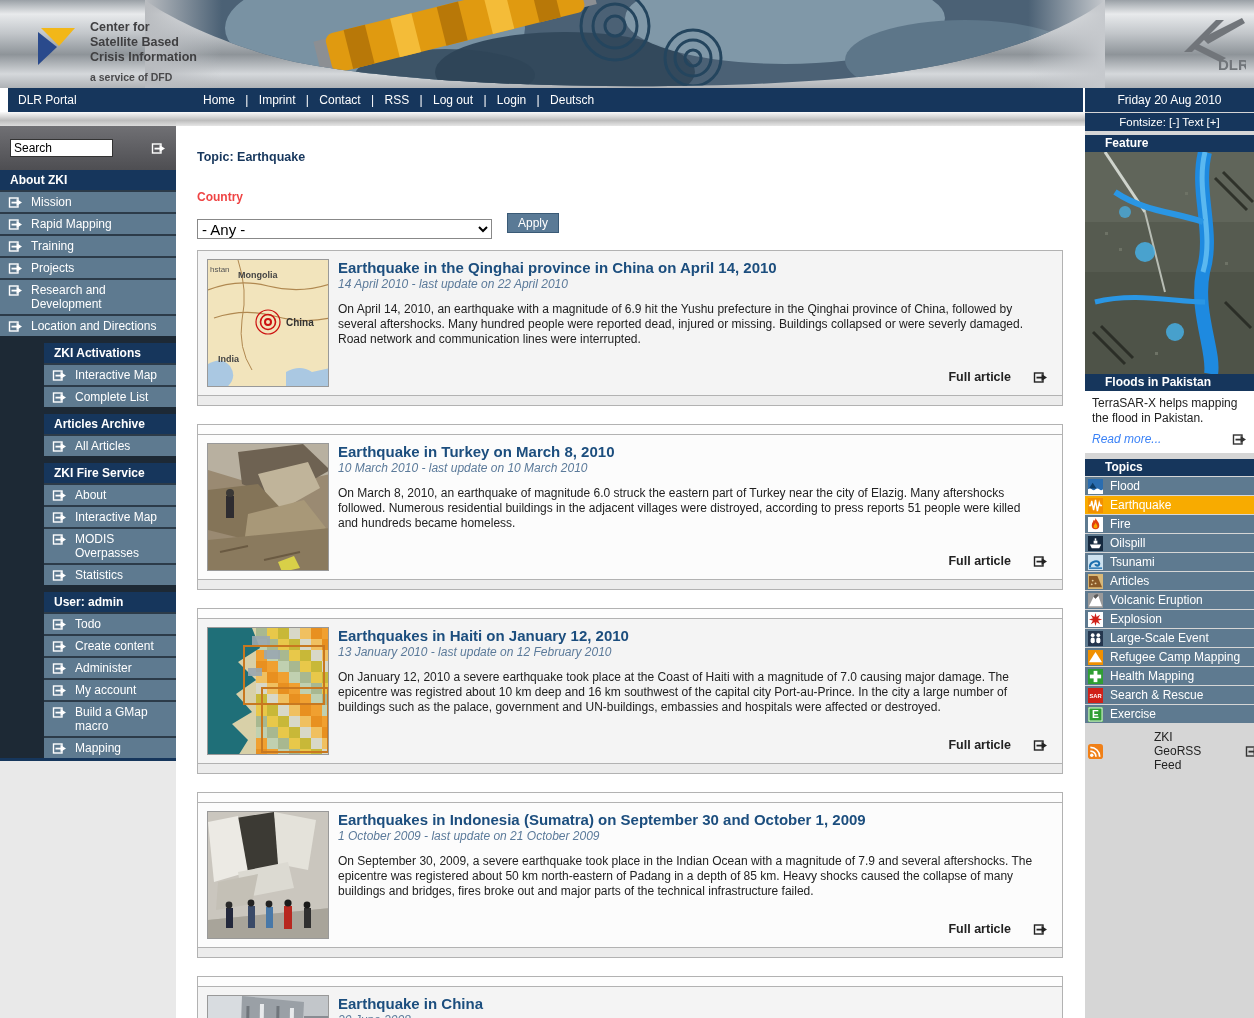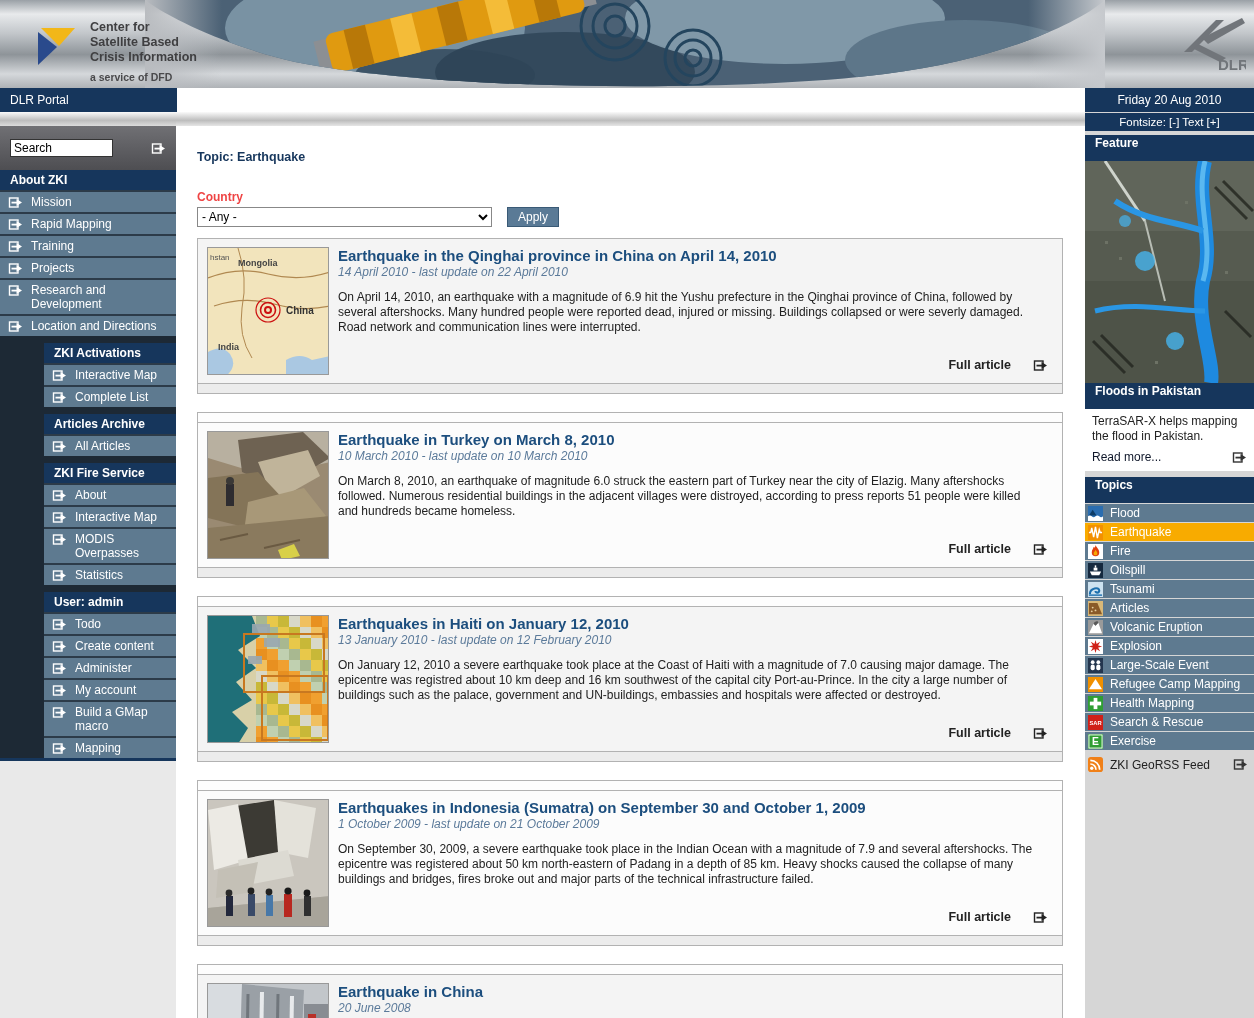--- a/index.html
+++ b/index.html
@@ -14,21 +14,21 @@
   .banner-art { position:absolute; left:145px; top:0; width:960px; height:88px; }
   .zki-logo { position:absolute; left:34px; top:20px; display:flex; cursor:pointer; }
   .zki-logo-icon { width:44px; height:44px; margin-top:4px; }
   .zki-logo-text { margin-left:12px; }
   .logo-line { font-size:12.5px; font-weight:bold; color:#3f3f41; line-height:15px; }
   .logo-sub  { font-size:10.5px; color:#4a4a4c; margin-top:6px; font-weight:bold; }
   .dlr-logo { position:absolute; right:8px; top:14px; cursor:pointer; }
   
   .nav-row { position:absolute; left:0; top:88px; width:1254px; height:24px; background:#fff; }
   .nav-cell { position:absolute; top:0; height:24px; background:#16365c; color:#fff; line-height:24px; }
-  .nav-left   { left:0; width:177px; padding-left:10px; }
+  .nav-left   { left:8px; width:177px; padding-left:10px; }
   .nav-center { left:179px; width:904px; padding-left:24px; }
   .nav-right  { left:1085px; width:169px; text-align:center; }
   .nav-links .nav-sep { padding:0 7px; color:#fff; }
   .nav-links > .nav-sep:first-child { display:none; }
   .navlink { cursor:pointer; }
   
   .left-col { position:absolute; left:0; top:112px; width:176px; bottom:0; background:#1d2935;
     display:flex; flex-direction:column; }
   .side-grad { height:14px; background:linear-gradient(#fafafa,#bdbdbd 60%,#dcdcdc); }
   .search-area { height:44px; background:linear-gradient(#707074,#4e4e52); display:flex; align-items:center; padding:0 10px; }
@@ -42,21 +42,21 @@
   .mi-label { margin-left:9px; line-height:14px; }
   .side-filler { flex:1; background:#e9e9e9; border-top:3px solid #16365c; }
   
   .main-col { position:absolute; left:176px; top:112px; width:909px; bottom:0; background:#fff; }
   .main-grad { height:14px; background:linear-gradient(#fafafa,#bdbdbd 60%,#e6e6e6); }
   .main-inner { padding:24px 0 0 21px; }
   .topic-title { color:#16365c; font-weight:bold; font-size:12.5px; }
   .filter { margin-top:26px; }
   .filter-label { font-weight:bold; color:#ef4444; }
   .filter-row { margin-top:3px; display:flex; align-items:center; }
-  .country-select { width:295px; height:20px; font-size:12px; font-family:inherit; border:1px solid #888; background:#fff; }
+  .country-select { width:295px; height:20px; font-size:15px; font-family:inherit; border:1px solid #888; background:#fff;margin-top:12px; }
   .apply-btn { margin-left:15px; background:#5a7a96; color:#fff; border:1px solid #3a5a76;
     font-size:12px; padding:2px 10px; font-family:inherit; cursor:pointer; }
   .articles { margin-top:12px; width:866px; }
   .article { margin-bottom:18px; }
   .cap  { height:11px; border:1px solid #b2b2b2; background:#fdfdfd; }
   .article:first-child .cap { display:none; }
   .abox { position:relative; border:1px solid #b2b2b2; margin-top:-1px; background:#f4f4f4; min-height:146px; }
   .article:nth-child(even) .abox { background:#fcfcfc; }
   .abase{ height:10px; border:1px solid #b2b2b2; border-top:none; background:#ececec; }
   .thumb { position:absolute; left:9px; top:8px; width:122px; height:128px; border:1px solid #999;
@@ -66,35 +66,35 @@
   .atitle { color:#1c4e7e; font-weight:bold; font-size:15px; cursor:pointer; }
   .adate { color:#5b7a9a; font-style:italic; margin-top:1px; }
   .abody { margin-top:11px; line-height:15px; color:#222; }
   .alink-row { position:absolute; right:14px; bottom:11px; display:flex; align-items:center; }
   .alink { font-weight:bold; font-size:12.5px; color:#222; cursor:pointer; text-decoration:none; }
   .alink-icon { margin-left:22px; color:#222; width:15px; height:13px; cursor:pointer; }
   
   .right-col { position:absolute; left:1085px; top:112px; width:169px; bottom:0; background:#d6d6d6; }
   .fontsize-bar { margin-top:1px; height:18px; background:#16365c; color:#fff; font-size:11.5px;
     text-align:center; line-height:18px; cursor:pointer; }
-  .rc-header { height:26px; background:#16365c; color:#fff; font-weight:bold; line-height:17px; padding-left:10px; }
+  .rc-header { height:17px; background:#16365c; color:#fff; font-weight:bold; line-height:17px; padding-left:20px; }
   .feature-hd { margin-top:4px; }
   .feature-img { height:222px; background:#565b50; overflow:hidden; }
   .teaser-box { background:#fff; padding:5px 7px 2px; line-height:15px; color:#222; }
   .readmore-row { display:flex; align-items:center; background:#fff; padding:4px 7px 7px; }
-  .readmore { color:#0f172a; cursor:pointer; }
+  .readmore { color:#3b82f6; cursor:pointer;font-style:italic; }
   .rm-icon { margin-left:auto; color:#333; width:15px; height:13px; cursor:pointer; }
   .topics-hd { margin-top:6px; }
   .topic-row { display:flex; align-items:center; height:18px; background:#5e7a90; margin-top:1px;
     padding-left:3px; cursor:pointer; }
   .topic-row.active { background:#f8ab00; }
   .ticon { width:15px; height:15px; flex:none; }
   .ticon svg { display:block; }
   .topic-label { color:#fff; margin-left:7px; white-space:nowrap; }
-  .georss-row { display:flex; align-items:center; margin-top:7px; padding:0 6px 0 3px; cursor:pointer; }
+  .georss-row { display:flex; align-items:center; margin-top:7px; padding:0 6px 0 3px; cursor:pointer;gap:44px; }
   .georss-label { color:#222; margin-left:7px; }
   .georss-arrow { margin-left:auto; color:#333; width:15px; height:13px; }
 </style>
 </head>
 <body>
 
 <div class="banner">
   <div class="banner-art"><svg width="960" height="88" viewBox="0 0 960 88">
         <defs>
           <linearGradient id="bw" x1="0" y1="0" x2="1" y2="0">
@@ -153,20 +153,44 @@
           <polygon points="2,38 34,6 42,6 10,38"></polygon>
           <polygon points="20,24 60,4 63,9 26,30"></polygon>
           <polygon points="16,30 44,44 38,48 12,35"></polygon>
         </g>
         <text x="36" y="56" font-family="Liberation Sans,sans-serif" font-size="15" font-weight="bold" fill="#71757a">DLR</text>
       </svg></div>
 </div>
 
 <div class="nav-row">
   <div class="nav-cell nav-left">DLR Portal</div>
+  <div class="nav-cell nav-center nav-links">
+    
+      
+      <span class="navlink">Home</span>
+    
+      <span class="nav-sep">|</span>
+      <span class="navlink">Imprint</span>
+    
+      <span class="nav-sep">|</span>
+      <span class="navlink">Contact</span>
+    
+      <span class="nav-sep">|</span>
+      <span class="navlink">RSS</span>
+    
+      <span class="nav-sep">|</span>
+      <span class="navlink">Log out</span>
+    
+      <span class="nav-sep">|</span>
+      <span class="navlink">Login</span>
+    
+      <span class="nav-sep">|</span>
+      <span class="navlink">Deutsch</span>
+    
+  </div>
   <div class="nav-cell nav-right">Friday 20 Aug 2010</div>
 </div>
 
 <div class="left-col">
   <div class="side-grad"></div>
   <div class="search-area">
     <input class="search-input" value="Search" style="">
     <span class="go-icon"><svg width="15" height="13" viewBox="0 0 15 13">
           <rect x="1.5" y="2" width="8.5" height="9" fill="none" stroke="currentColor" stroke-width="1.4"></rect>
           <rect x="3.5" y="5.7" width="5.5" height="1.8" fill="currentColor"></rect>

